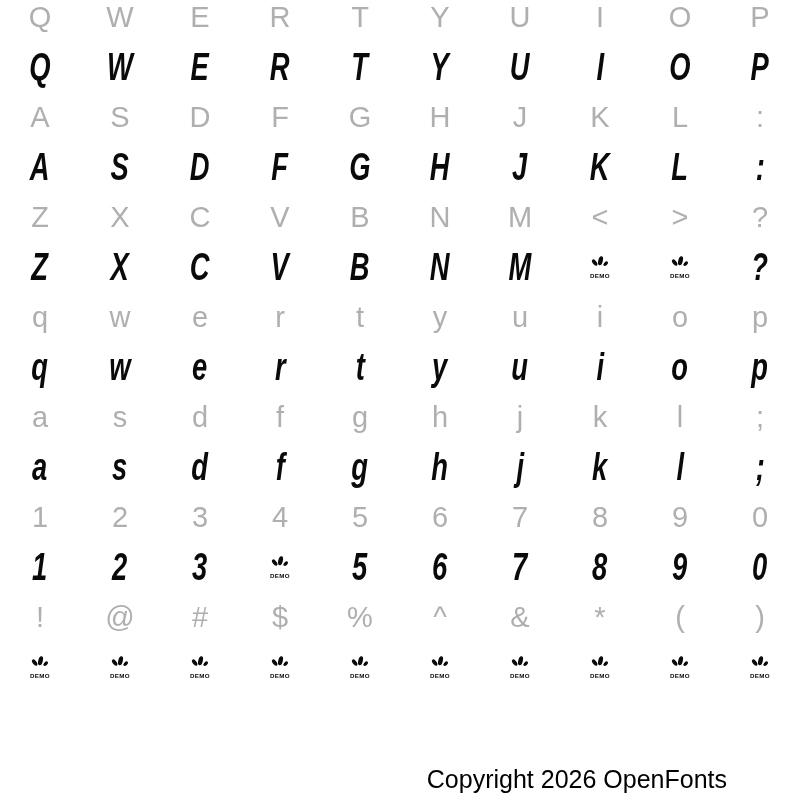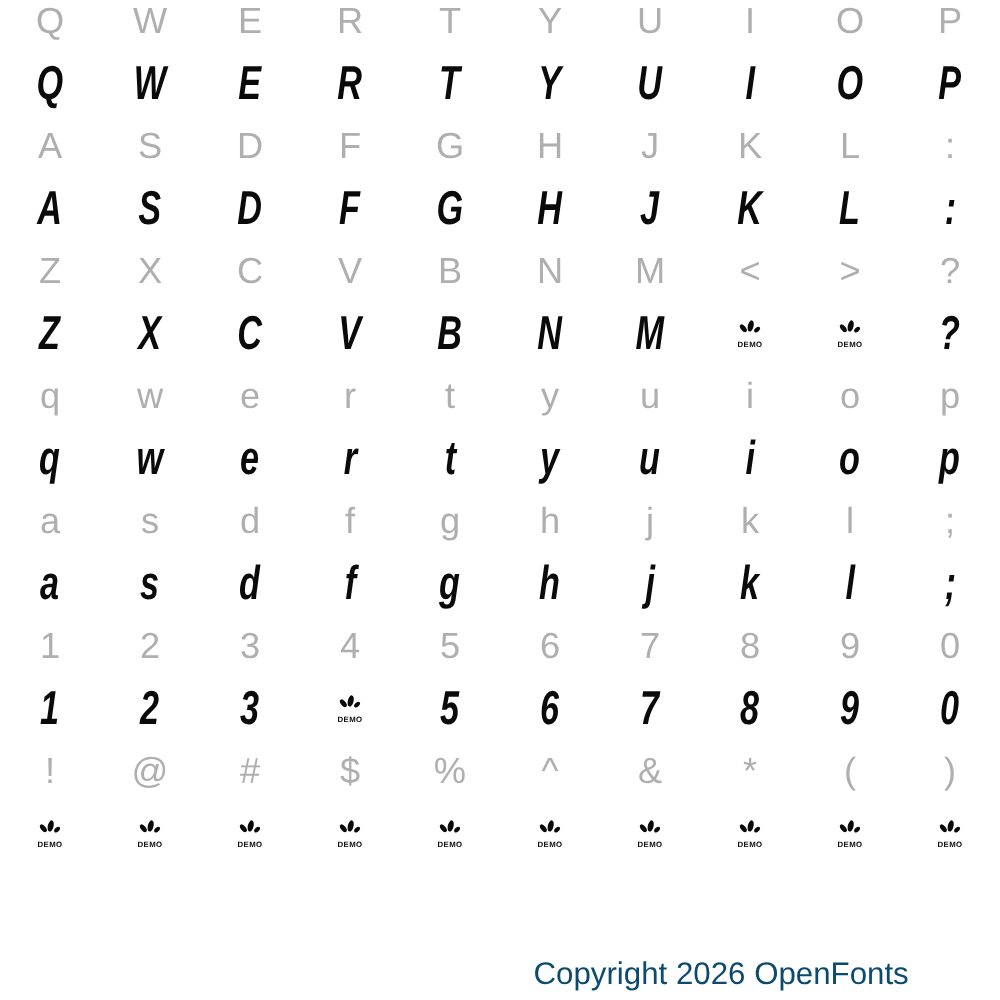--- a/index.html
+++ b/index.html
@@ -69,21 +69,21 @@
     font-family: "Liberation Sans", sans-serif;
     font-weight: 700;
   }
   .footer-copyright {
     position: absolute;
     top: 765px;
     right: 73px;
     font-family: "Liberation Sans", sans-serif;
     font-size: 25px;
     font-weight: 400;
-    color: #0c4a6e;
+    color: #000000;
     white-space: nowrap;
   }
 </style>
 </head>
 <body>
 
 <div class="page">
   <div class="glyph-grid">
       <div class="row gray">
         <div class="cell">

